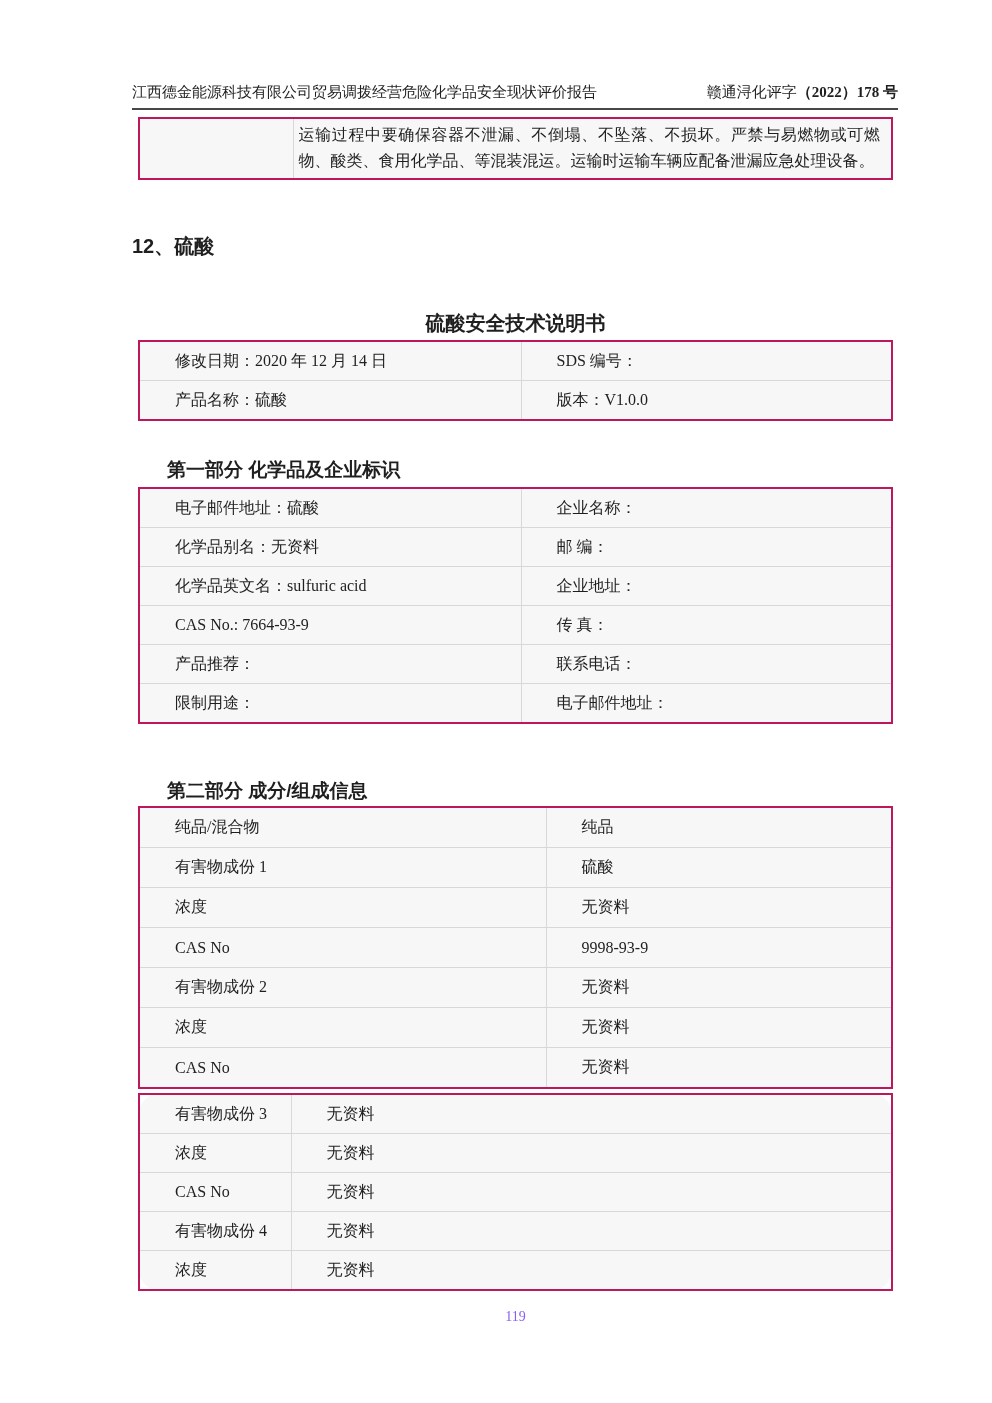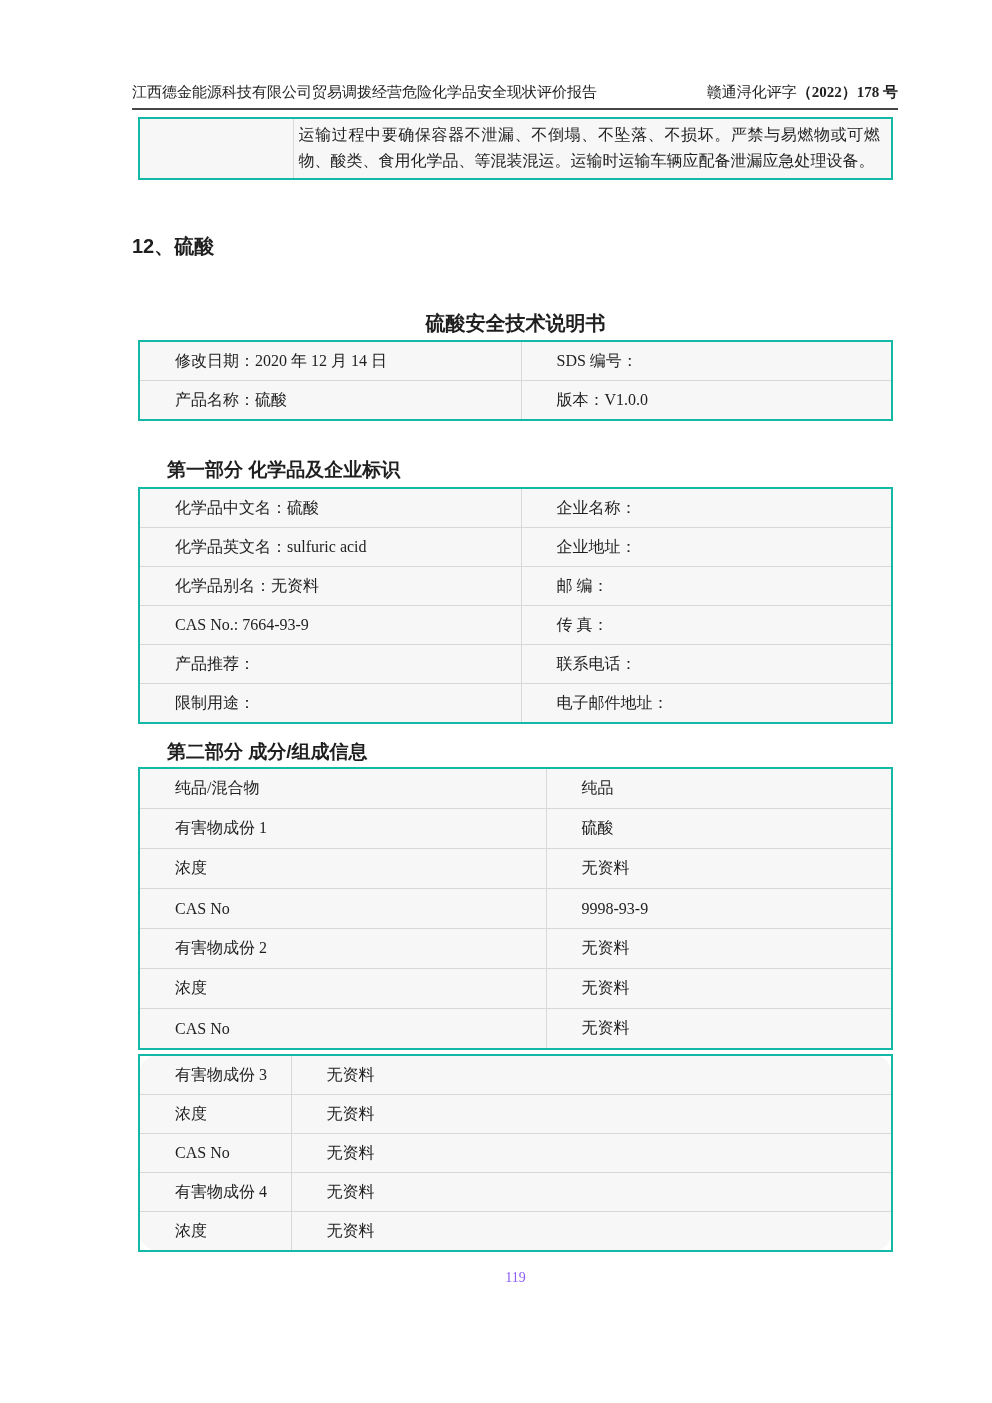--- a/index.html
+++ b/index.html
@@ -19,21 +19,21 @@
   .doc-header .num { font-weight: bold; }
   .header-rule {
     margin: 6px 0 0 132px; width: 766px; height: 0;
     border-top: 2px solid #474747;
   }
   
   table.tbl {
     border-collapse: collapse; table-layout: fixed;
     width: 755px; margin-left: 138px;
     background: #f7f7f7;
-    border: 2px solid #14b8a6;
+    border: 2px solid #be185d;
   }
   table.tbl td {
     border: 1px solid #d8d8d8;
     font-size: 16px;
     height: 38px;
     vertical-align: middle;
     padding: 0 8px 0 35px;
     overflow: hidden;
     white-space: nowrap;
   }
@@ -62,21 +62,21 @@
     margin: 52px 0 0 138px; width: 755px;
     text-align: center;
     font-family: "Liberation Sans", "DejaVu Sans", sans-serif;
     font-weight: bold; font-size: 20px; line-height: 26px;
   }
   .part-heading {
     margin: 38px 0 0 167px;
     font-family: "Liberation Sans", "DejaVu Sans", sans-serif;
     font-weight: bold; font-size: 19px; line-height: 21px;
   }
-  .part-heading.second { margin-top: 17px; }
+  .part-heading.second { margin-top: 56px; }
   
   .page-number {
     margin: 18px 0 0 138px; width: 755px;
     text-align: center;
     font-size: 14px; color: #8b5cf6;
   }
 </style>
 </head>
 <body>
 
@@ -121,32 +121,32 @@
   </table>
 
 <div class="part-heading">第一部分 化学品及企业标识</div>
 <table class="tbl part1">
   <colgroup>
       <col style="width:382px">
       <col>
     </colgroup>
   <tbody>
       <tr>
-    <td>化学品中文名：硫酸</td>
+    <td>电子邮件地址：硫酸</td>
     <td>企业名称：</td>
+  </tr>
+  <tr>
+    <td>化学品别名：无资料</td>
+    <td>邮 编：</td>
   </tr>
   <tr>
     <td>化学品英文名：sulfuric acid</td>
     <td>企业地址：</td>
   </tr>
   <tr>
-    <td>化学品别名：无资料</td>
-    <td>邮 编：</td>
-  </tr>
-  <tr>
     <td>CAS No.: 7664-93-9</td>
     <td>传 真：</td>
   </tr>
   <tr>
     <td>产品推荐：</td>
     <td>联系电话：</td>
   </tr>
   <tr>
     <td>限制用途：</td>
     <td>电子邮件地址：</td>

